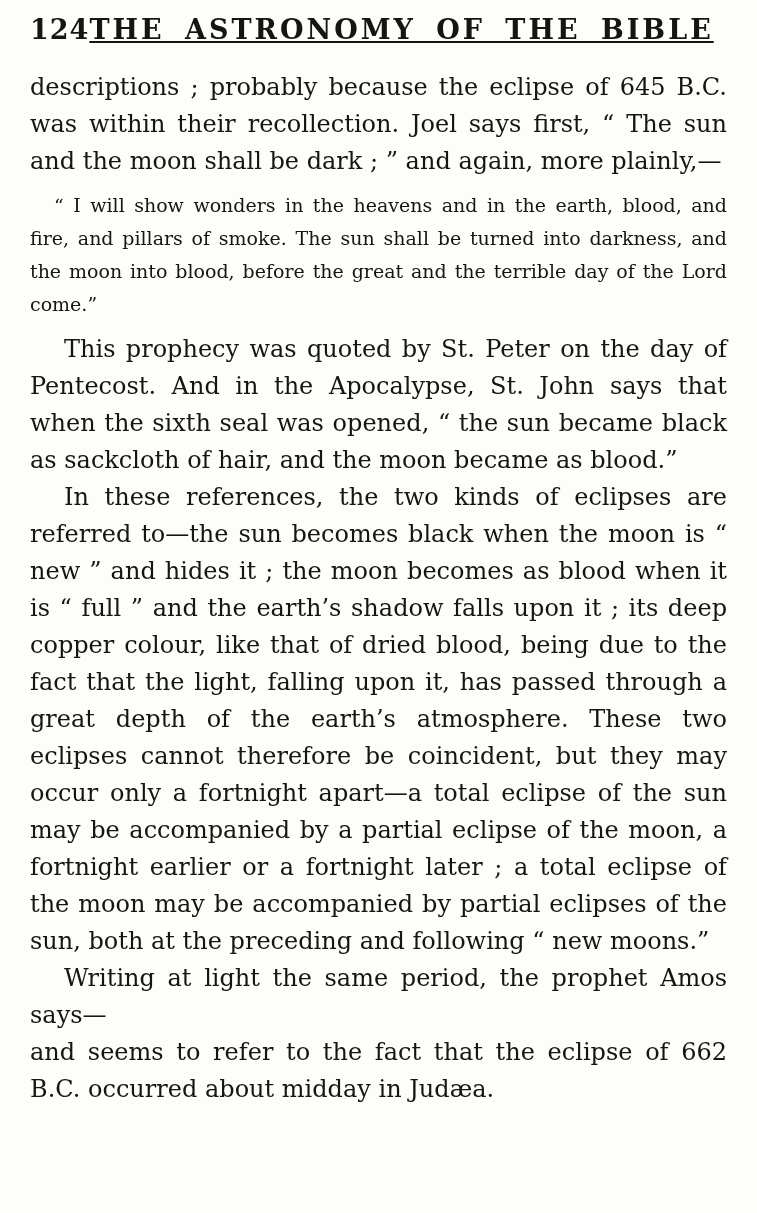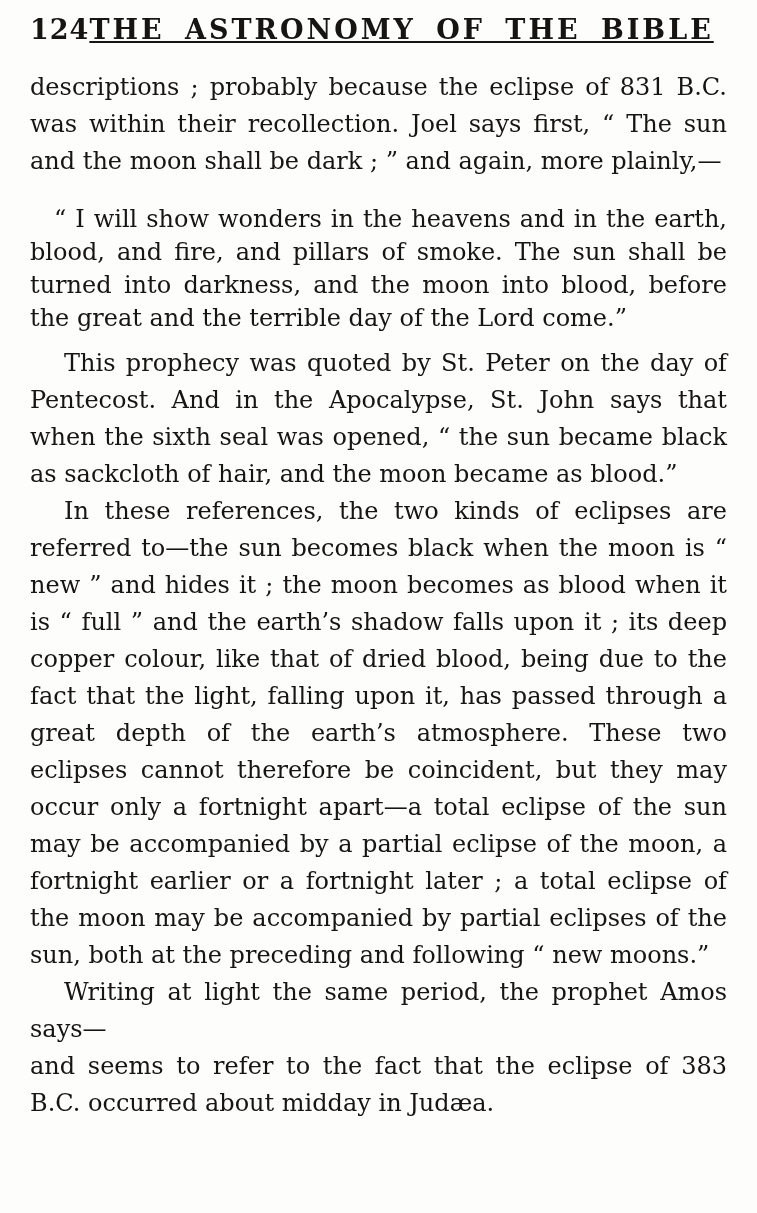--- a/index.html
+++ b/index.html
@@ -45,47 +45,47 @@
     font-size: 24px;
     line-height: 37px;
     text-align: justify;
     margin: 0;
     text-indent: 34px;
   }
   .body-text.flush {
     text-indent: 0;
   }
   .block-quote {
-    font-size: 24px;
+    font-size: 19px;
     line-height: 33px;
     text-align: justify;
-    margin: 23px 0 10px 0;
+    margin: 9px 0 10px 0;
     text-indent: 24px;
   }
 </style>
 </head>
 <body>
 
 <div class="page">
 
   <div class="running-head">
     <span class="page-number">124</span>
     <h1 class="head-title">THE ASTRONOMY OF THE BIBLE</h1>
   </div>
 
   <div>
 
-    <p class="body-text flush">descriptions ; probably because the eclipse of 831 B.C. was within their recollection. Joel says first, “ The sun and the moon shall be dark ; ” and again, more plainly,—</p>
+    <p class="body-text flush">descriptions ; probably because the eclipse of 645 B.C. was within their recollection. Joel says first, “ The sun and the moon shall be dark ; ” and again, more plainly,—</p>
 
     <p class="block-quote">“ I will show wonders in the heavens and in the earth, blood, and fire, and pillars of smoke. The sun shall be turned into darkness, and the moon into blood, before the great and the terrible day of the Lord come.”</p>
 
     <p class="body-text">This prophecy was quoted by St. Peter on the day of Pentecost. And in the Apocalypse, St. John says that when the sixth seal was opened, “ the sun became black as sackcloth of hair, and the moon became as blood.”</p>
 
     <p class="body-text">In these references, the two kinds of eclipses are referred to—the sun becomes black when the moon is “ new ” and hides it ; the moon becomes as blood when it is “ full ” and the earth’s shadow falls upon it ; its deep copper colour, like that of dried blood, being due to the fact that the light, falling upon it, has passed through a great depth of the earth’s atmosphere. These two eclipses cannot therefore be coincident, but they may occur only a fortnight apart—a total eclipse of the sun may be accompanied by a partial eclipse of the moon, a fortnight earlier or a fortnight later ; a total eclipse of the moon may be accompanied by partial eclipses of the sun, both at the preceding and following “ new moons.”</p>
 
     <p class="body-text">Writing at light the same period, the prophet Amos says—</p>
 
 
-    <p class="body-text flush">and seems to refer to the fact that the eclipse of 383 B.C. occurred about midday in Judæa.</p>
+    <p class="body-text flush">and seems to refer to the fact that the eclipse of 662 B.C. occurred about midday in Judæa.</p>
 
   </div>
 
 </div>
 
 </body></html>

